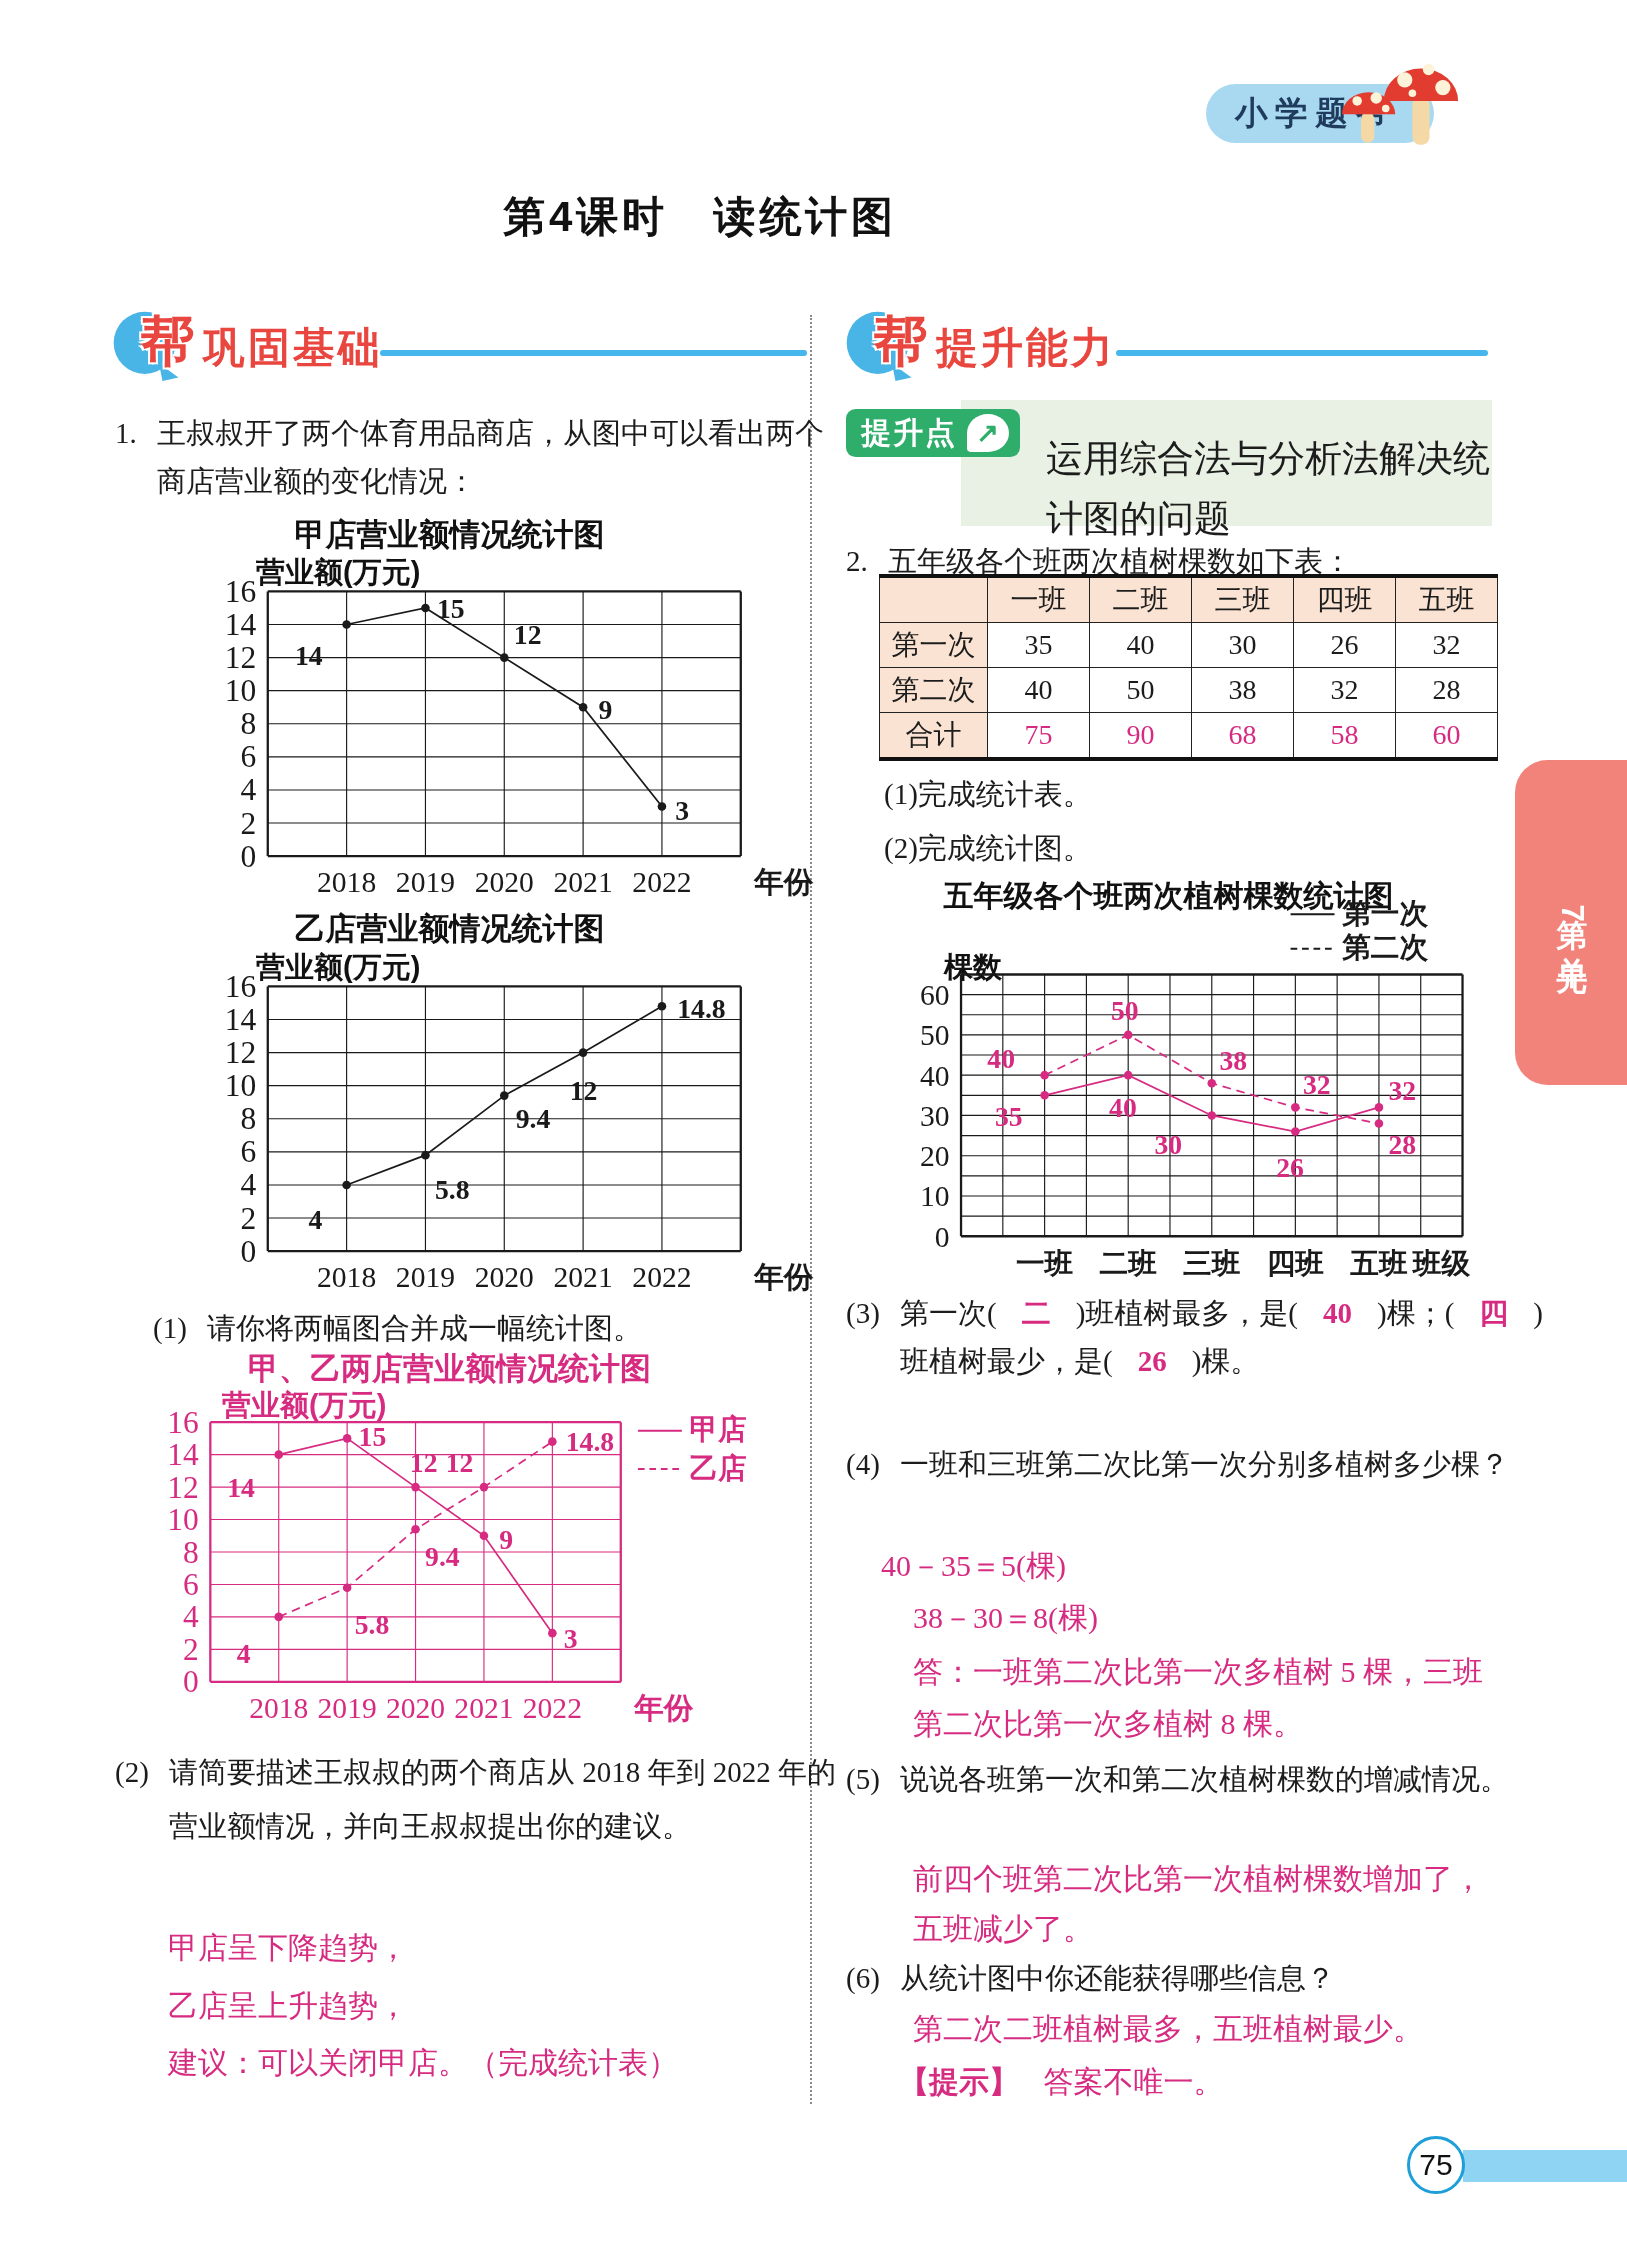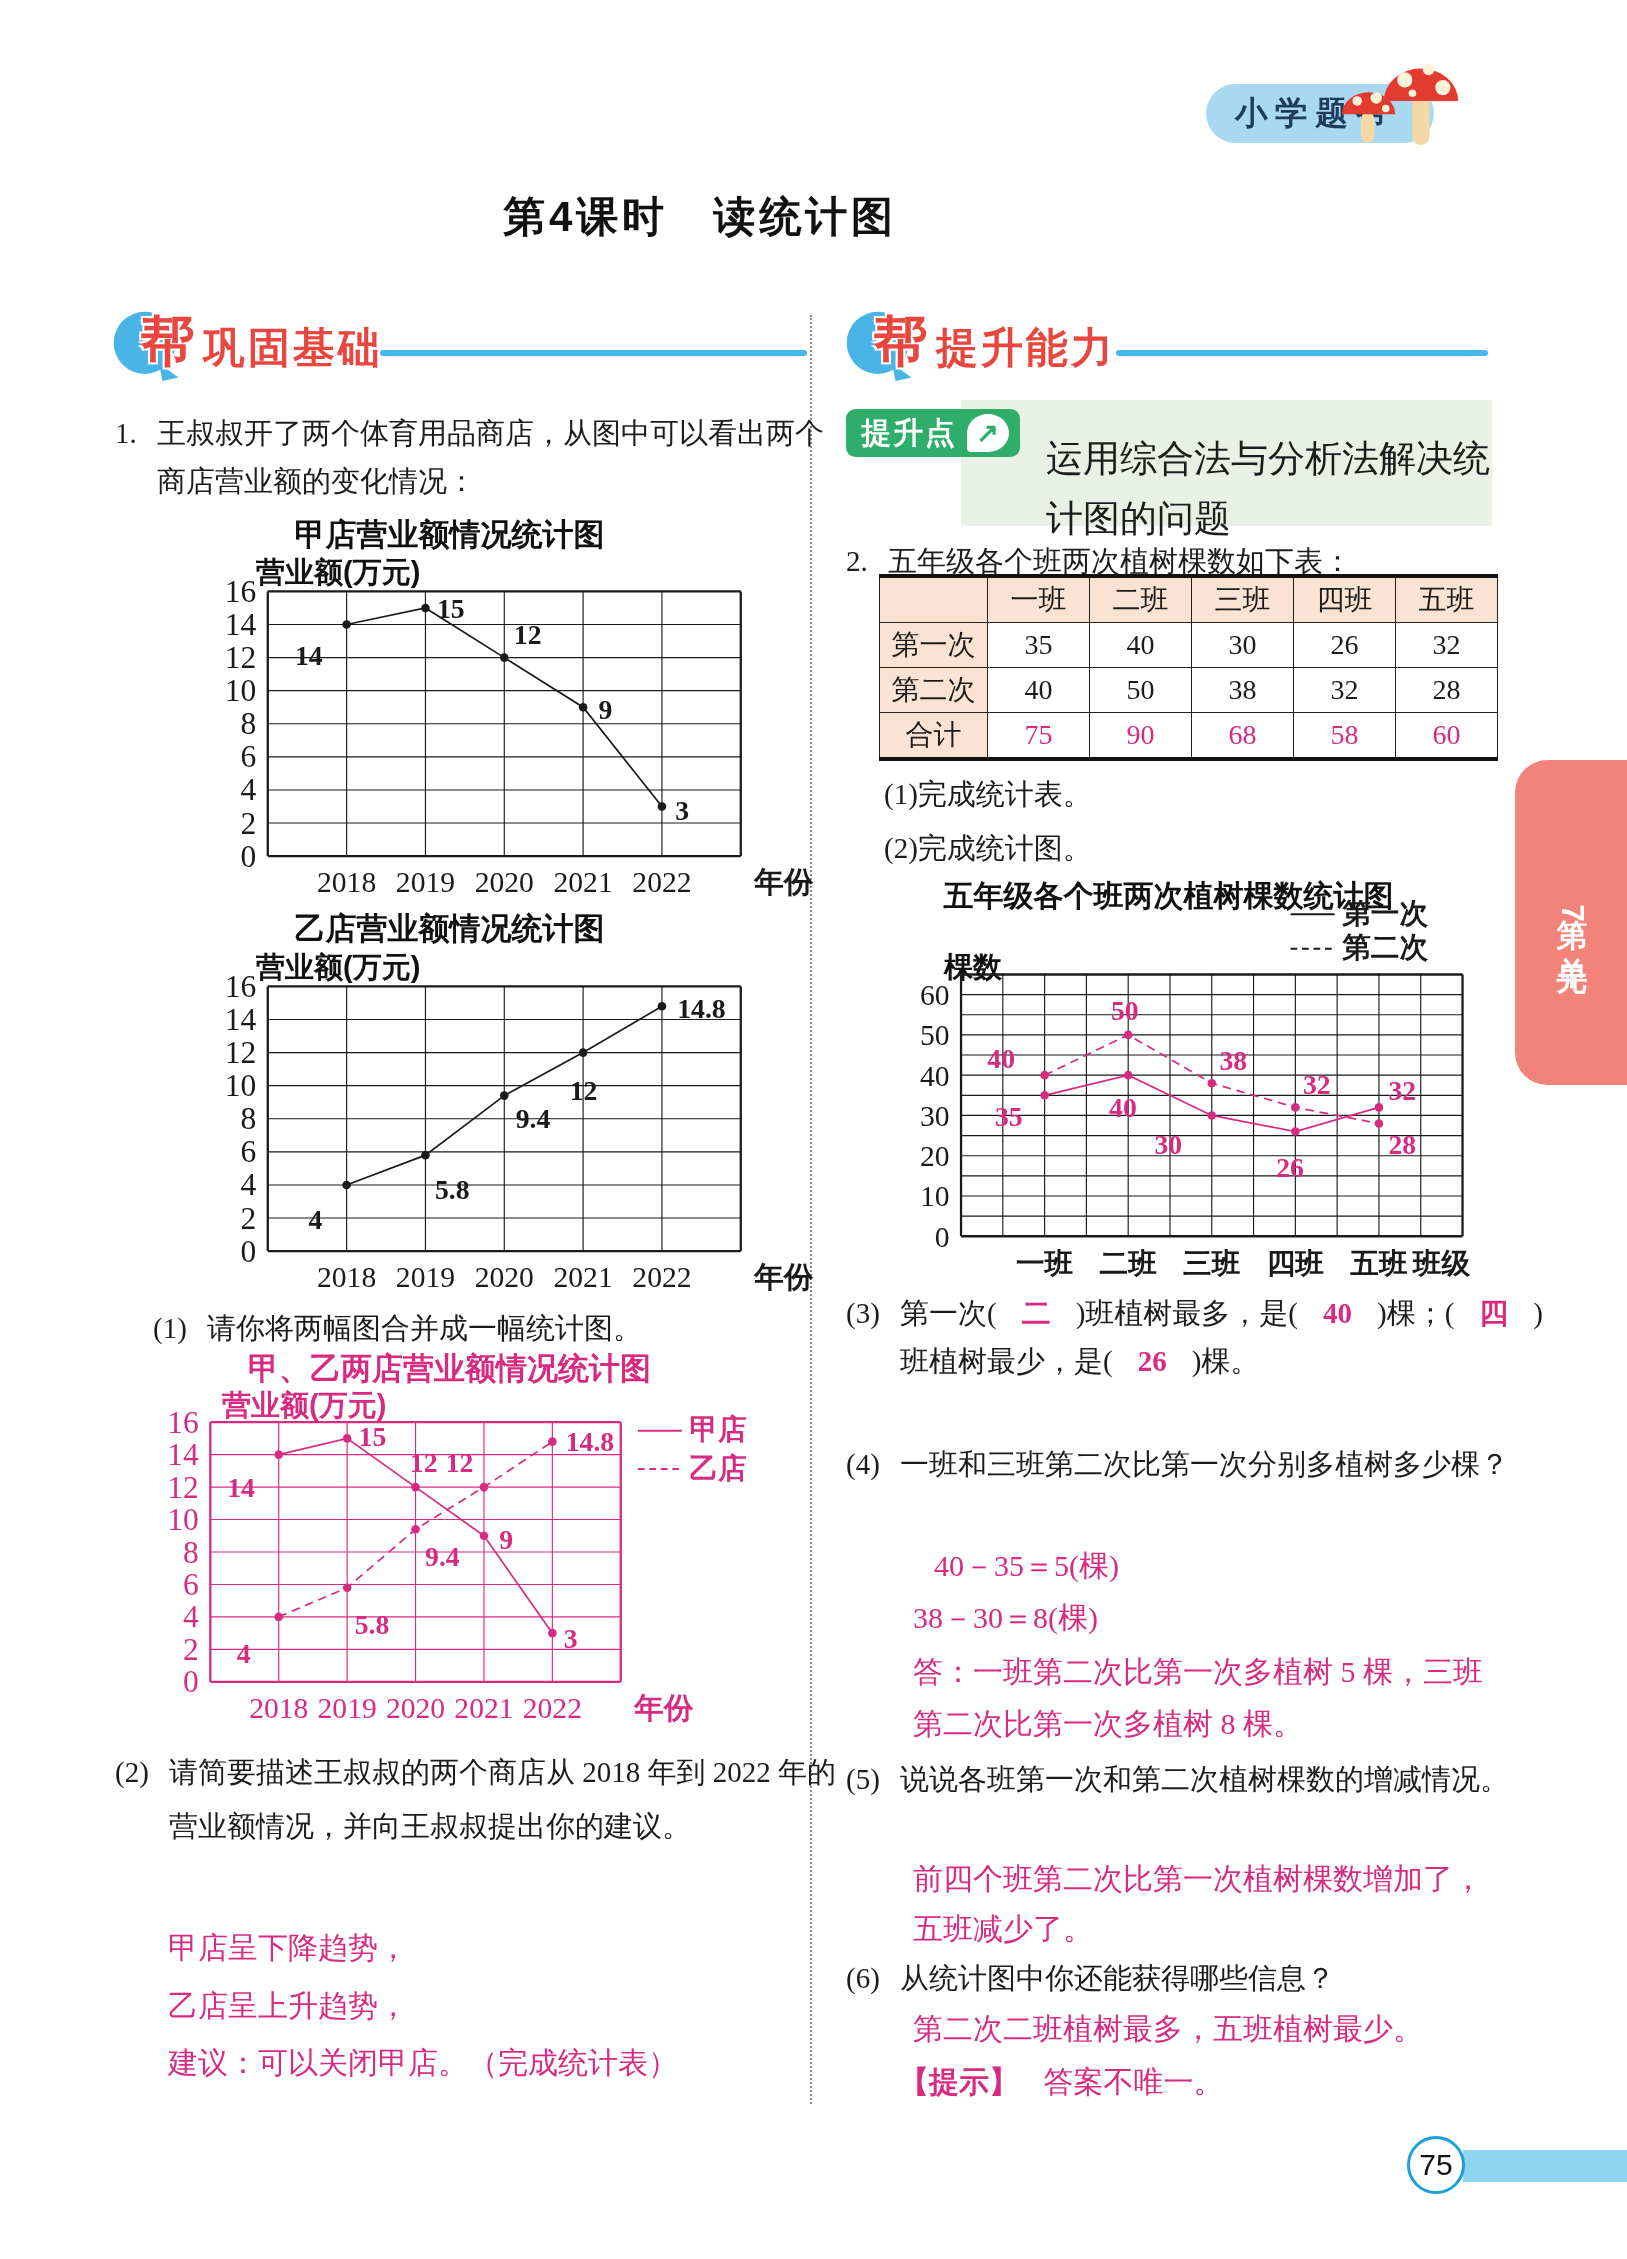--- a/index.html
+++ b/index.html
@@ -408,21 +408,21 @@
 
   <div class="qp" style="left:846px;top:1289px;width:660px;padding-left:54px;">
     <span class="qnum">(3)</span>
     <span>第一次(</span><span class="fillin">二</span><span>)班植树最多，是(</span><span class="fillin">40</span><span>)棵；(</span><span class="fillin">四</span><span>)班植树最少，是(</span><span class="fillin">26</span><span>)棵。</span>
   </div>
 
   <div class="qp" style="left:846px;top:1440px;width:660px;padding-left:54px;">
     <span class="qnum">(4)</span>
     <span>一班和三班第二次比第一次分别多植树多少棵？</span>
   </div>
-  <div class="answer" style="left:934px;top:1541px;line-height:50px;">40－35＝5(棵)</div>
+  <div class="answer" style="left:881px;top:1541px;line-height:50px;">40－35＝5(棵)</div>
   <div class="answer" style="left:913px;top:1593px;line-height:50px;">38－30＝8(棵)</div>
   <div class="answer" style="left:913px;top:1646px;width:583px;line-height:52px;">答：一班第二次比第一次多植树 5 棵，三班第二次比第一次多植树 8 棵。</div>
 
   <div class="qp" style="left:846px;top:1755px;width:660px;padding-left:54px;">
     <span class="qnum">(5)</span>
     <span>说说各班第一次和第二次植树棵数的增减情况。</span>
   </div>
   <div class="answer" style="left:913px;top:1854px;width:583px;line-height:50px;">前四个班第二次比第一次植树棵数增加了，五班减少了。</div>
 
   <div class="qp" style="left:846px;top:1954px;width:660px;padding-left:54px;">

